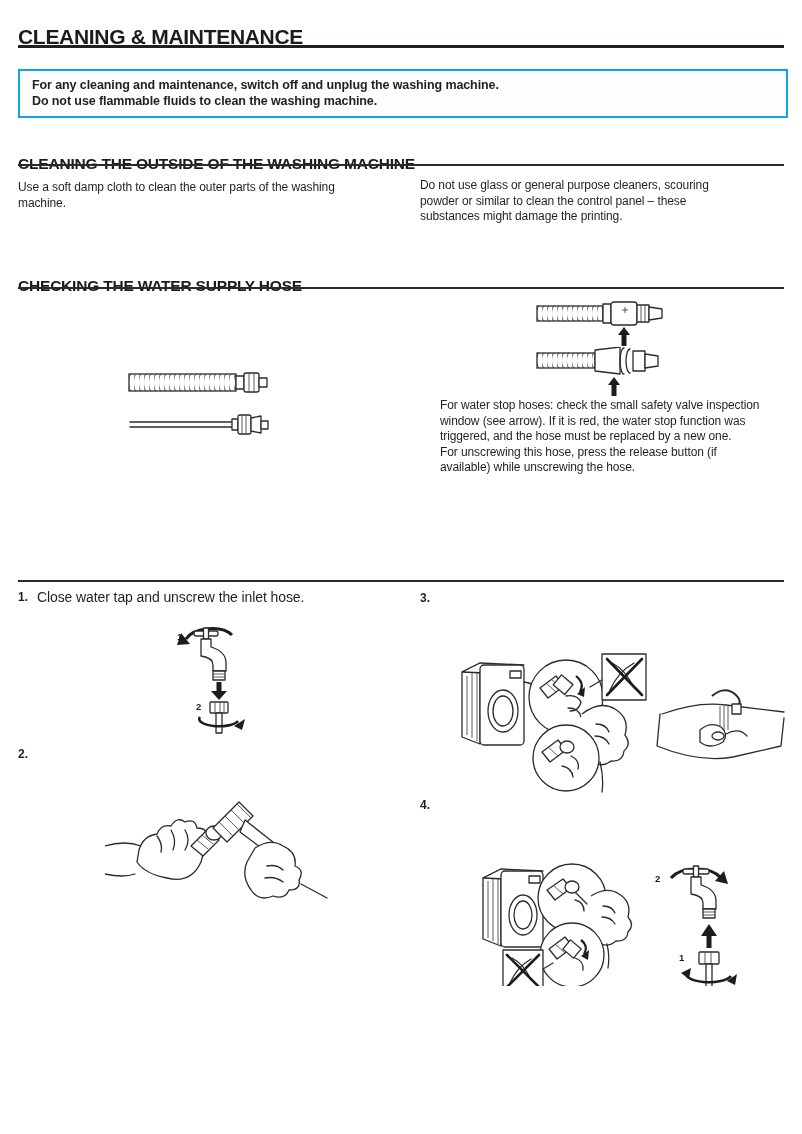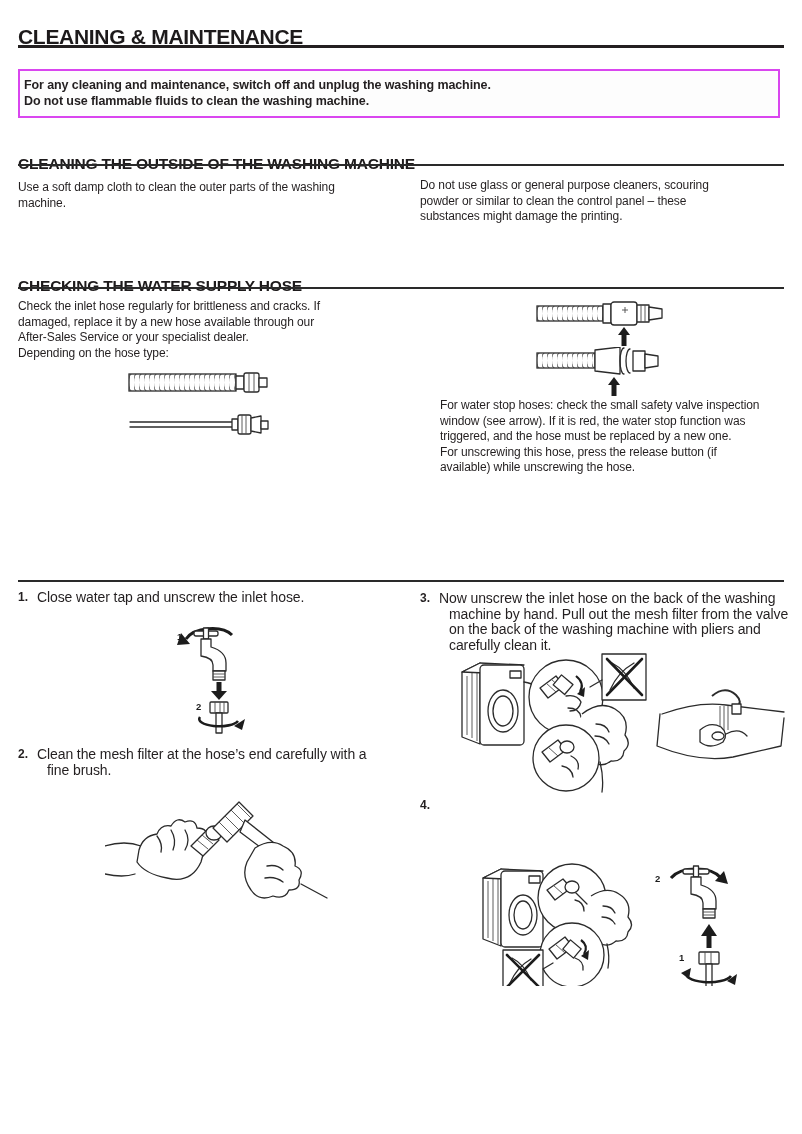--- a/index.html
+++ b/index.html
@@ -6,22 +6,22 @@
   .page{
     position:relative;width:802px;height:986px;background:#ffffff;overflow:hidden;
     font-family:"Liberation Sans",sans-serif;color:#231f20;
   }
   .abs{position:absolute;}
   .doc-title{
     left:18px;top:11px;font-size:21px;font-weight:bold;letter-spacing:-0.3px;color:#1d1a1b;
   }
   .title-rule{left:18px;top:45px;width:766px;height:3px;background:#231f20;}
   .warn-box{
-    left:18px;top:69px;width:746px;border:2px solid #d946ef;background:#fdfdfd;
-    padding:6px 8px 7px 4px;
+    left:18px;top:69px;width:746px;border:2px solid #0ea5e9;background:#fdfdfd;
+    padding:6px 8px 7px 12px;
   }
   .warn-text{font-size:12.5px;font-weight:bold;line-height:16px;white-space:pre-line;letter-spacing:-0.1px;}
   .sec-head{font-size:15.5px;font-weight:bold;letter-spacing:-0.2px;color:#1d1a1b;}
   .sec-rule{width:766px;height:1.5px;background:#2a2a2a;}
   .body-text{font-size:12px;line-height:15.5px;white-space:pre-line;letter-spacing:-0.1px;}
   .step{display:flex;align-items:flex-start;}
   .step-num{font-size:12px;line-height:15.5px;font-weight:bold;width:19px;flex:none;}
   .step-body{font-size:14px;line-height:15.5px;white-space:pre-line;letter-spacing:-0.1px;
     padding-left:10px;text-indent:-10px;}
   svg{display:block;}
@@ -50,24 +50,20 @@
   <h2 class="abs sec-head" style="left:18px;top:142px;">CLEANING THE OUTSIDE OF THE WASHING MACHINE</h2>
   <div class="abs sec-rule" style="left:18px;top:164px;"></div>
   <div class="abs body-text" style="left:420px;top:178px;width:372px;">Do not use glass or general purpose cleaners, scouring
 powder or similar to clean the control panel – these
 substances might damage the printing.</div>
   <div class="abs body-text" style="left:18px;top:180px;width:378px;">Use a soft damp cloth to clean the outer parts of the washing
 machine.</div>
 
   <h2 class="abs sec-head" style="left:18px;top:264px;text-align:center;">CHECKING THE WATER SUPPLY HOSE</h2>
   <div class="abs sec-rule" style="left:18px;top:287px;"></div>
-  <div class="abs body-text" style="left:18px;top:299px;width:382px;">Check the inlet hose regularly for brittleness and cracks. If
-damaged, replace it by a new hose available through our
-After-Sales Service or your specialist dealer.
-Depending on the hose type:</div>
 
   <svg class="abs" style="left:128px;top:370px;" width="144" height="26" viewBox="0 0 144 26">
     <defs>
       <pattern id="ribsA" width="5" height="17" x="1" y="4" patternUnits="userSpaceOnUse">
         <path d="M2.5 0 A3 8.5 0 0 0 2.5 17" fill="none" stroke="#4a4a4a" stroke-width="1"></path>
       </pattern>
     </defs>
     <rect x="1" y="4" width="107" height="17" fill="url(#ribsA)" stroke="#2b2b2b" stroke-width="1.3"></rect>
     <rect x="108" y="6" width="8" height="13" class="lnf"></rect>
     <rect x="116" y="3" width="15" height="19" rx="2" class="lnf"></rect>
@@ -153,22 +149,20 @@
     <line x1="55" y1="82" x2="55" y2="93" class="lnthin"></line>
     <line x1="60" y1="82" x2="60" y2="93" class="lnthin"></line>
     <line x1="64" y1="82" x2="64" y2="93" class="lnthin"></line>
     <rect x="56" y="93" width="6" height="20" class="lnf"></rect>
     <path d="M40,97 a19,7 0 1 0 38,4" fill="none" stroke="#1c1c1c" stroke-width="2.6"></path>
     <polygon points="74,106 85,99 82,110" class="blk"></polygon>
   </svg>
 
   <div class="abs step" style="left:18px;top:747px;width:382px;">
     <span class="step-num">2.</span>
-    <span class="step-body">Clean the mesh filter at the hose’s end carefully with a
-fine brush.</span>
   </div>
 
   <svg class="abs" style="left:105px;top:786px;" width="238" height="122" viewBox="0 0 238 122">
     <path d="M0,60 q20,-6 36,0" class="ln"></path>
     <path d="M0,88 q18,4 30,0" class="ln"></path>
     <path d="M34,64 q4,-14 18,-16 q4,-10 14,-8 q6,-10 14,-4 q10,-4 12,6 q12,0 10,12 l-6,22 q-10,22 -34,16 q-22,-4 -30,-16 z" class="lnf"></path>
     <path d="M52,50 q6,8 4,16" class="ln"></path>
     <path d="M66,44 q6,10 2,20" class="ln"></path>
     <path d="M80,44 q6,10 0,20" class="ln"></path>
     <polygon points="86,60 102,44 114,54 98,70" class="lnf"></polygon>
@@ -182,24 +176,20 @@
     <line x1="132" y1="18" x2="146" y2="32" class="lnthin"></line>
     <polygon points="140,34 178,64 171,73 135,46" class="lnf"></polygon>
     <path d="M150,62 q16,-10 28,-2 q14,6 12,20 q10,4 4,14 q2,10 -10,10 q-4,10 -16,6 q-14,6 -22,-6 q-10,-14 -4,-28 z" class="lnf"></path>
     <path d="M162,80 q10,-2 16,4" class="ln"></path>
     <path d="M160,92 q10,-2 18,4" class="ln"></path>
     <line x1="196" y1="98" x2="222" y2="112" class="ln"></line>
   </svg>
 
   <div class="abs step" style="left:420px;top:591px;width:378px;">
     <span class="step-num">3.</span>
-    <span class="step-body">Now unscrew the inlet hose on the back of the washing
-machine by hand. Pull out the mesh filter from the valve
-on the back of the washing machine with pliers and
-carefully clean it.</span>
   </div>
 
   <svg class="abs" style="left:450px;top:650px;" width="342" height="144" viewBox="0 0 342 144">
 
     <polygon points="12,22 30,13 30,94 12,87" class="lnf"></polygon>
     <line x1="17" y1="26" x2="17" y2="85" class="lnthin"></line>
     <line x1="22" y1="23" x2="22" y2="88" class="lnthin"></line>
     <line x1="27" y1="20" x2="27" y2="91" class="lnthin"></line>
     <polygon points="12,22 30,13 74,15 58,24" class="lnf"></polygon>
     <rect x="30" y="15" width="44" height="80" rx="4" class="lnf"></rect>

